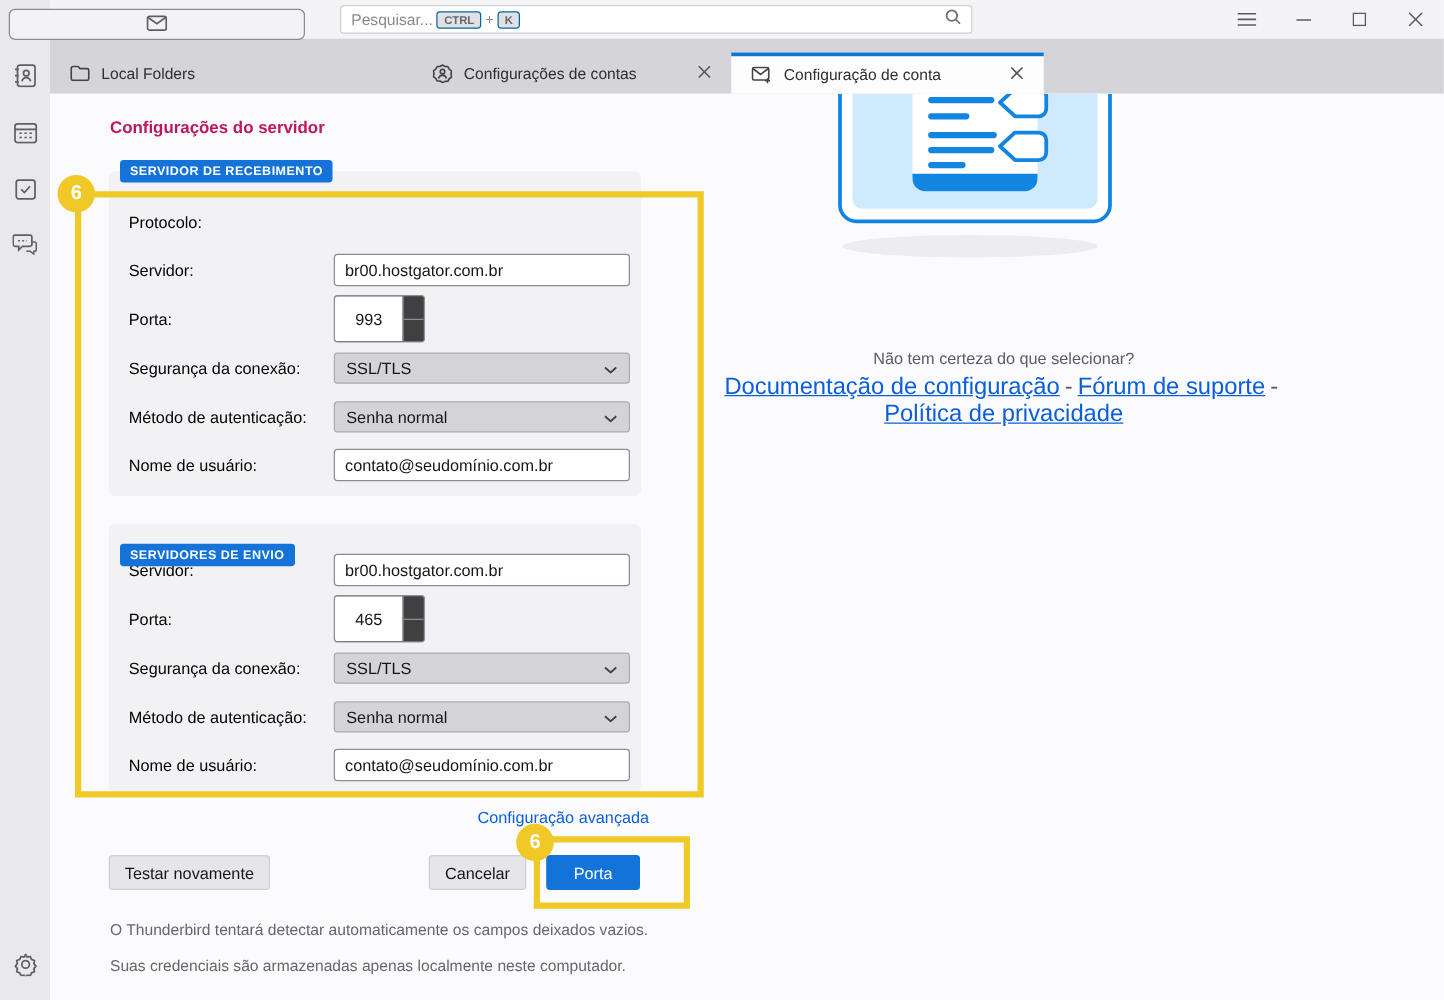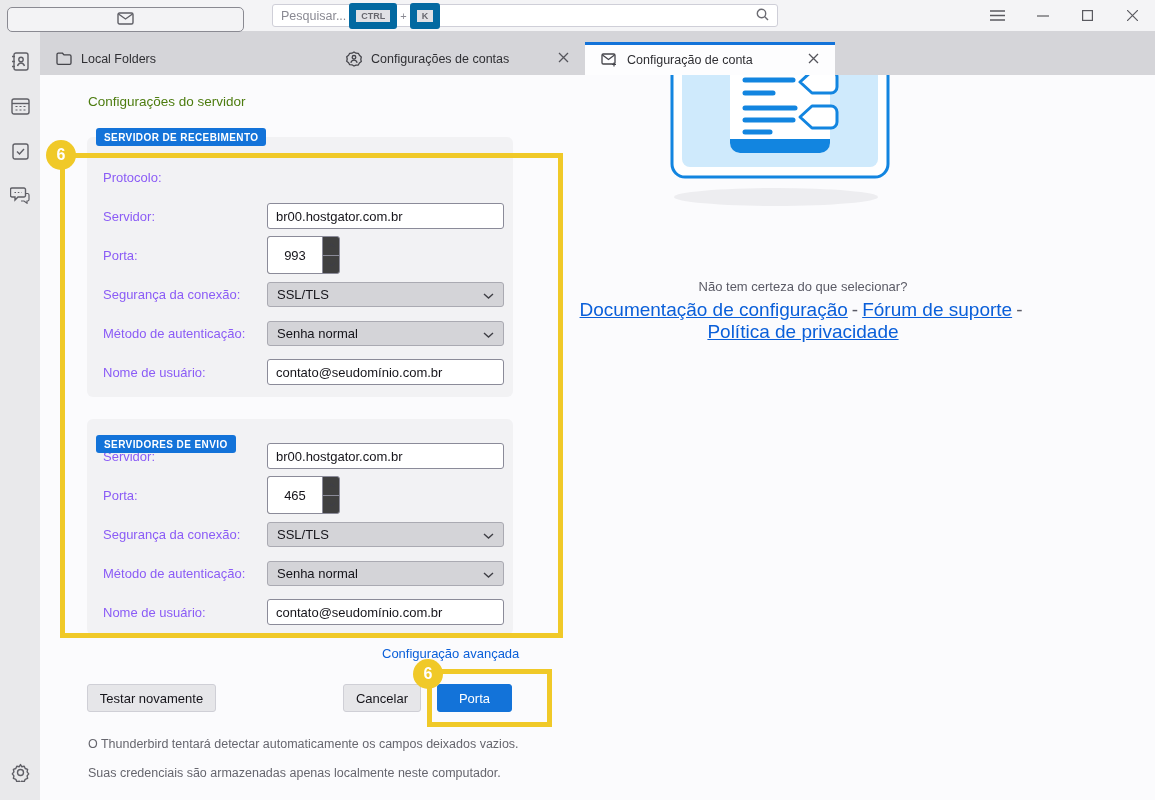--- a/index.html
+++ b/index.html
@@ -12,52 +12,52 @@
   .space-btn { position:absolute; left:7px; width:26px; height:22px;
     display:flex; align-items:center; justify-content:center; color:#5f5f66; cursor:pointer; }
   .space-btn.sel { border:1.5px solid #8a8a92; border-radius:5px; background:#f3f3f5; }
 
   .topbar { position:absolute; left:40px; top:0; width:1115px; height:31px;
     background:#f4f4f6; }
   .searchbox { position:absolute; left:232px; top:4px; width:506px; height:23px;
     background:#fff; border:1px solid #cfcfd8; border-radius:3px;
     display:flex; align-items:center; padding:0 8px; }
   .searchbox .ph { color:#8a8a93; font-size:12.5px; }
-  .kbd { background:#e1e1e5; border:7px solid #0369a1; border-radius:3px;
+  .kbd { background:#e1e1e5; border:1px solid #0369a1; border-radius:3px;
     font-size:9px; font-weight:bold; color:#67676e; padding:1px 5px; margin:0 3px;text-align:right; }
   .plus { color:#8a8a93; font-size:11px; }
   .searchbox .mag { margin-left:auto; color:#6b6b72; }
   .winctl { position:absolute; top:0; right:0; height:31px; display:flex; align-items:center; }
   .winbtn { width:45px; height:31px; display:flex; align-items:center; justify-content:center;
     color:#5a5a60; cursor:pointer; }
 
   .tabstrip { position:absolute; left:40px; top:31px; width:1115px; height:44px;
     background:#d5d5d9; }
   .tab { position:absolute; bottom:0; height:33px; display:flex; align-items:center;
     padding:0 12px 0 16px; font-size:12.5px; color:#2f2f33; cursor:pointer; }
   .tab .ticon { margin-right:9px; display:flex; color:#44444a; }
   .tab .tclose { margin-left:auto; color:#55555c; padding:2px 4px; cursor:pointer; }
   .tab.active { background:#fdfdfe; border-top:3px solid #1373d9; height:33px; }
 
   
   .main { position:absolute; left:40px; top:75px; width:1115px; height:725px;
     background:#fbfbfd; }
-  .h1 { position:absolute; left:48px; top:19px; font-size:13.5px; font-weight:normal; color:#4d7c0f; }
+  .h1 { position:absolute; left:48px; top:19px; font-size:13.5px; font-weight:bold; color:#be185d; }
 
   .panel { position:absolute; left:47px; width:426px; background:#f2f2f4;
     border-radius:6px; padding:0 9px 0 16px; }
   .panel1 { top:62px; height:260px; padding-top:27px; }
   .panel2 { top:344px; height:216px; padding-top:24px; }
   .badge { position:absolute; z-index:3; background:#1373d9; color:#fff;
     font-size:10px; font-weight:bold; letter-spacing:.4px; border-radius:3px;
     padding:4px 8px 3px; }
   .badge1 { left:56px; top:53px; } .badge2 { left:56px; top:336px;margin-top:24px; }
 
   .frow { display:flex; align-items:center; height:26px; margin-bottom:13px; }
-  .frow .lbl { width:164px; font-size:13px; color:#8b5cf6; }
+  .frow .lbl { width:164px; font-size:13px; color:#000000; }
   .sel { width:237px; height:25px; background:#d4d4d8; border:1px solid #aaaab2;
     border-radius:3px; display:flex; align-items:center; padding:0 9px;
     font-size:13px; cursor:pointer; }
   .sel .chev { margin-left:auto; color:#3f3f46; }
   .tin { width:237px; height:26px; background:#fff; border:1px solid #8b8b99;
     border-radius:3px; padding:0 8px; font-size:13px; color:#15141a;
     font-family:"Liberation Sans", sans-serif; }
   .numgrp { display:flex; width:73px; height:38px; border:1px solid #8b8b99;
     border-radius:3px; background:#404040; overflow:hidden; }
   .numgrp input { width:54px; border:none; outline:none; text-align:center;

